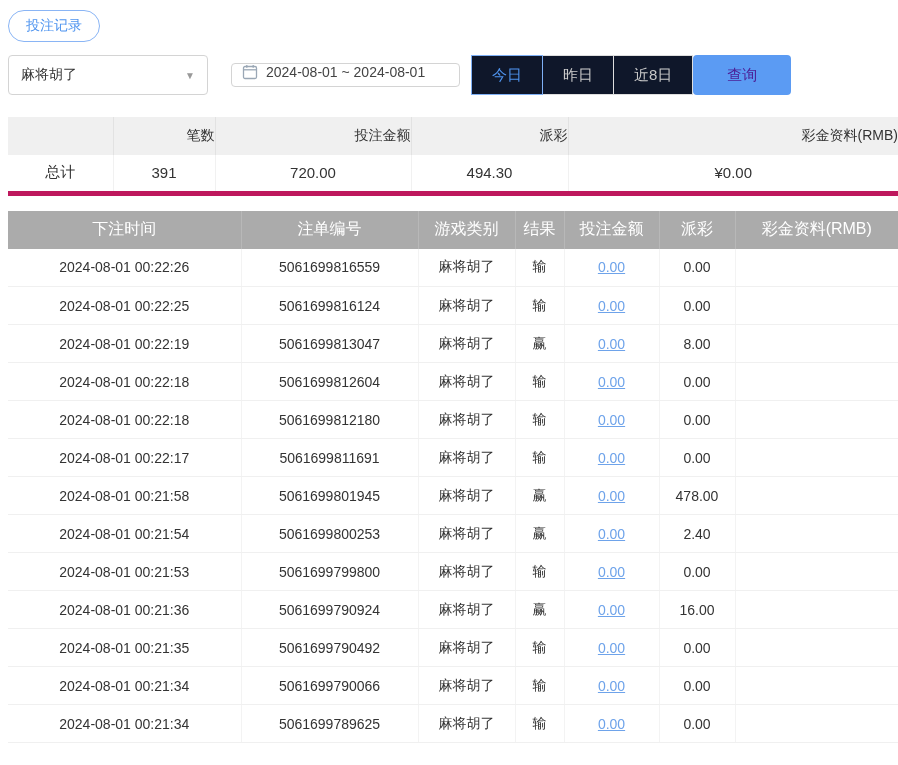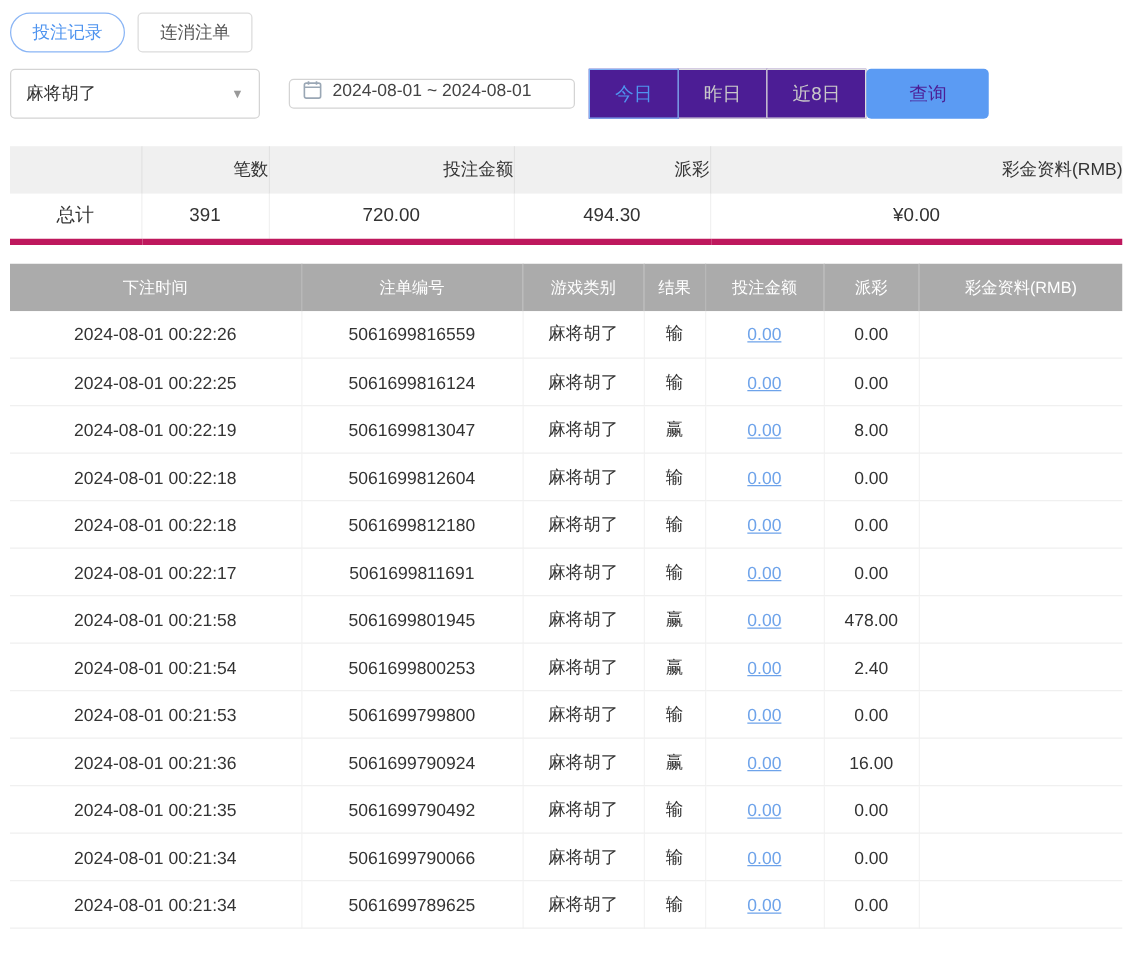--- a/index.html
+++ b/index.html
@@ -35,21 +35,21 @@
   }
   .select-box .chevron { color: #999; font-size: 10px; }
   .date-box {
     width: 229px; height: 24px; border: 1px solid #d4d4d4; border-radius: 4px;
     display: flex; gap: 8px; padding: 0 10px;
     margin-left: 23px; background: #fff; cursor: pointer; color: #444;
   }
   .date-box svg { flex: 0 0 auto; }
   .quick-group { display: flex; margin-left: 12px; }
   .quick-btn {
-    height: 40px; padding: 0 20px; background: #4c1d95; border: 1px solid #dedede;
+    height: 40px; padding: 0 20px; background: #0f172a; border: 1px solid #dedede;
     color: #c9c9c9; font-size: 15px; cursor: pointer; margin-left: -1px;
   }
   .quick-btn.active {
     border: 1px solid #7fb0f5; color: #4f94ef; z-index: 2; position: relative;
   }
   .search-btn {
     height: 40px; padding: 0 34px; margin-left: 0; border: none;
     border-radius: 4px; background: #5b9bf3; color: #4c1d95; font-size: 15px;
     cursor: pointer;
   }
@@ -71,42 +71,41 @@
   .summary-table td:last-child { border-right: none; }
   .col-s1 { width: 105px; } .col-s2 { width: 102px; } .col-s3 { width: 196px; }
   .col-s4 { width: 157px; } .col-s5 { width: 330px; }
 
   
   .bet-table {
     width: 890px; margin-top: 15px; border-collapse: collapse; table-layout: fixed;
   }
   .bet-table thead th {
     height: 38px; background: #ababab; color: #ffffff; font-weight: 400;
-    font-size: 13px; text-align: center; border-right: 1px solid #b8b8b8;
+    font-size: 16px; text-align: center; border-right: 1px solid #b8b8b8;
   }
   .bet-table thead th:last-child { border-right: none; }
   .bet-table tbody td {
     height: 38px; text-align: center; font-size: 14px; color: #333;
     border-bottom: 1px solid #f0f0f0; border-right: 1px solid #f3f3f3;
     background: #fff;
   }
   .bet-table tbody td:last-child { border-right: none; }
   .col-t1 { width: 233px; } .col-t2 { width: 177px; } .col-t3 { width: 97px; }
   .col-t4 { width: 49px; }  .col-t5 { width: 95px; }  .col-t6 { width: 76px; }
   .col-t7 { width: 163px; }
   .bet-link { color: #6ea3ea; text-decoration: underline; cursor: pointer; }
 </style>
 </head>
 <body>
 
 <div class="page">
 
   <div class="tabs-row">
     <div class="tab active">投注记录</div>
-    <div class="tab inactive">连消注单</div>
   </div>
 
   <div class="filter-row">
     <div class="select-box">
       <span>麻将胡了</span>
       <span class="chevron">▼</span>
     </div>
 
     <div class="date-box">
       <span>

